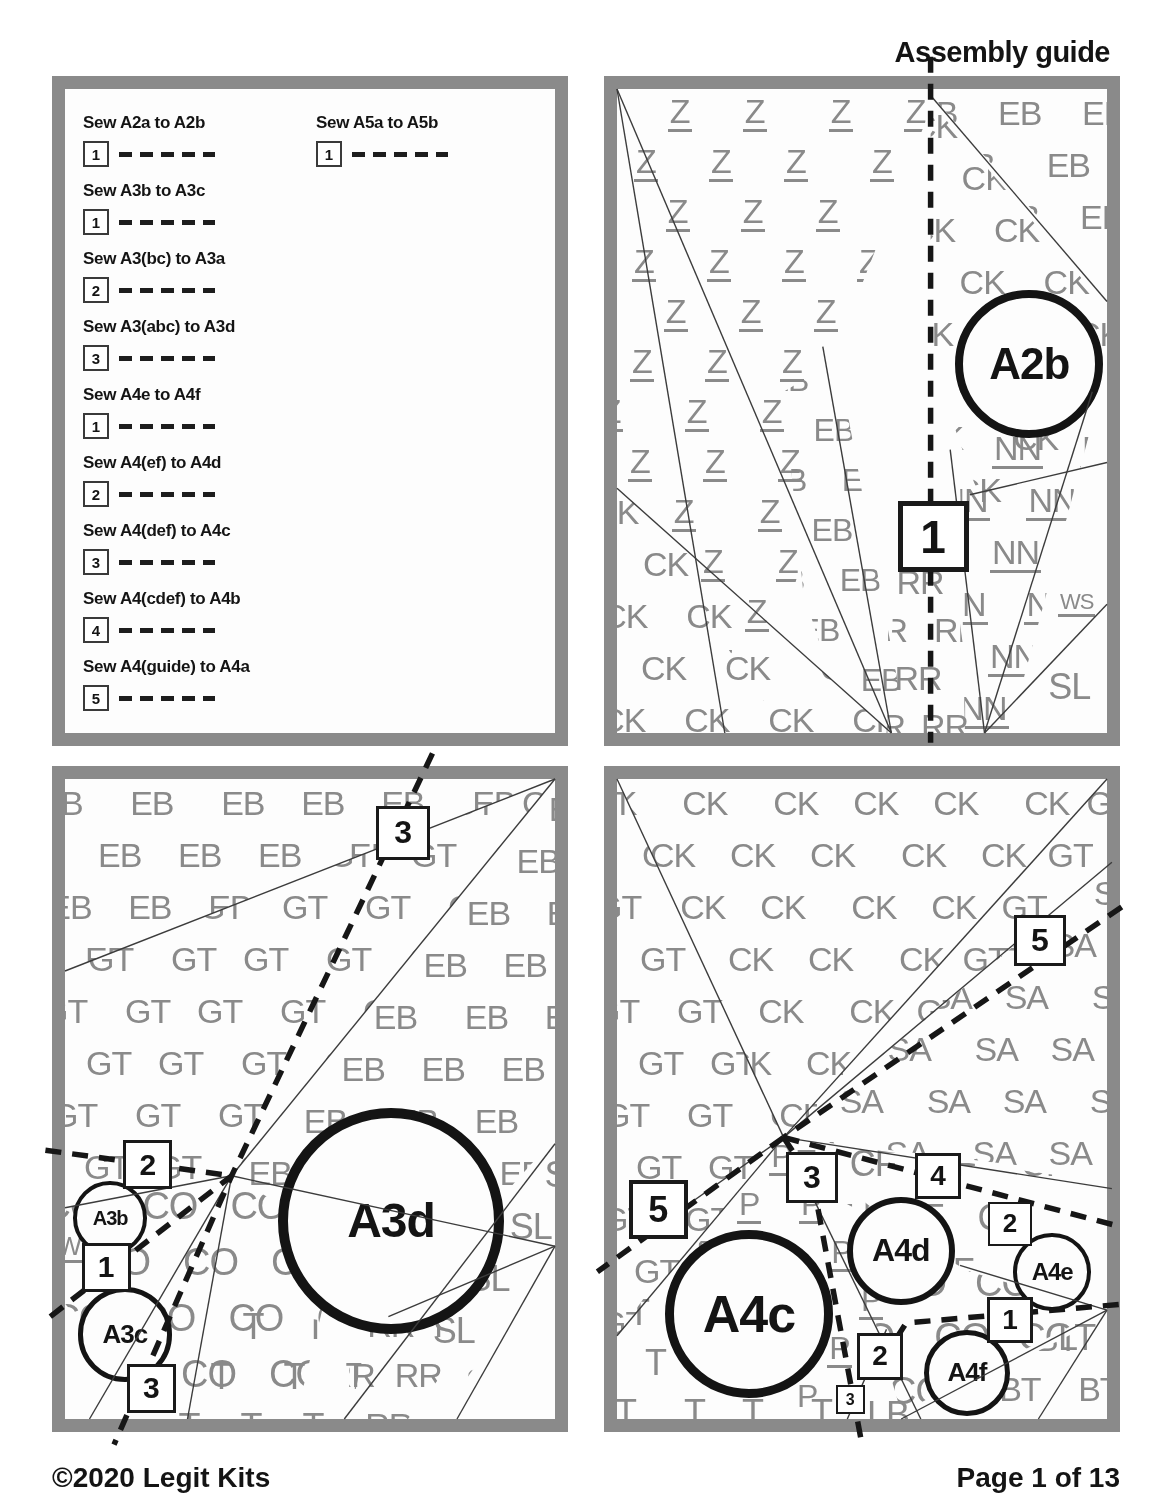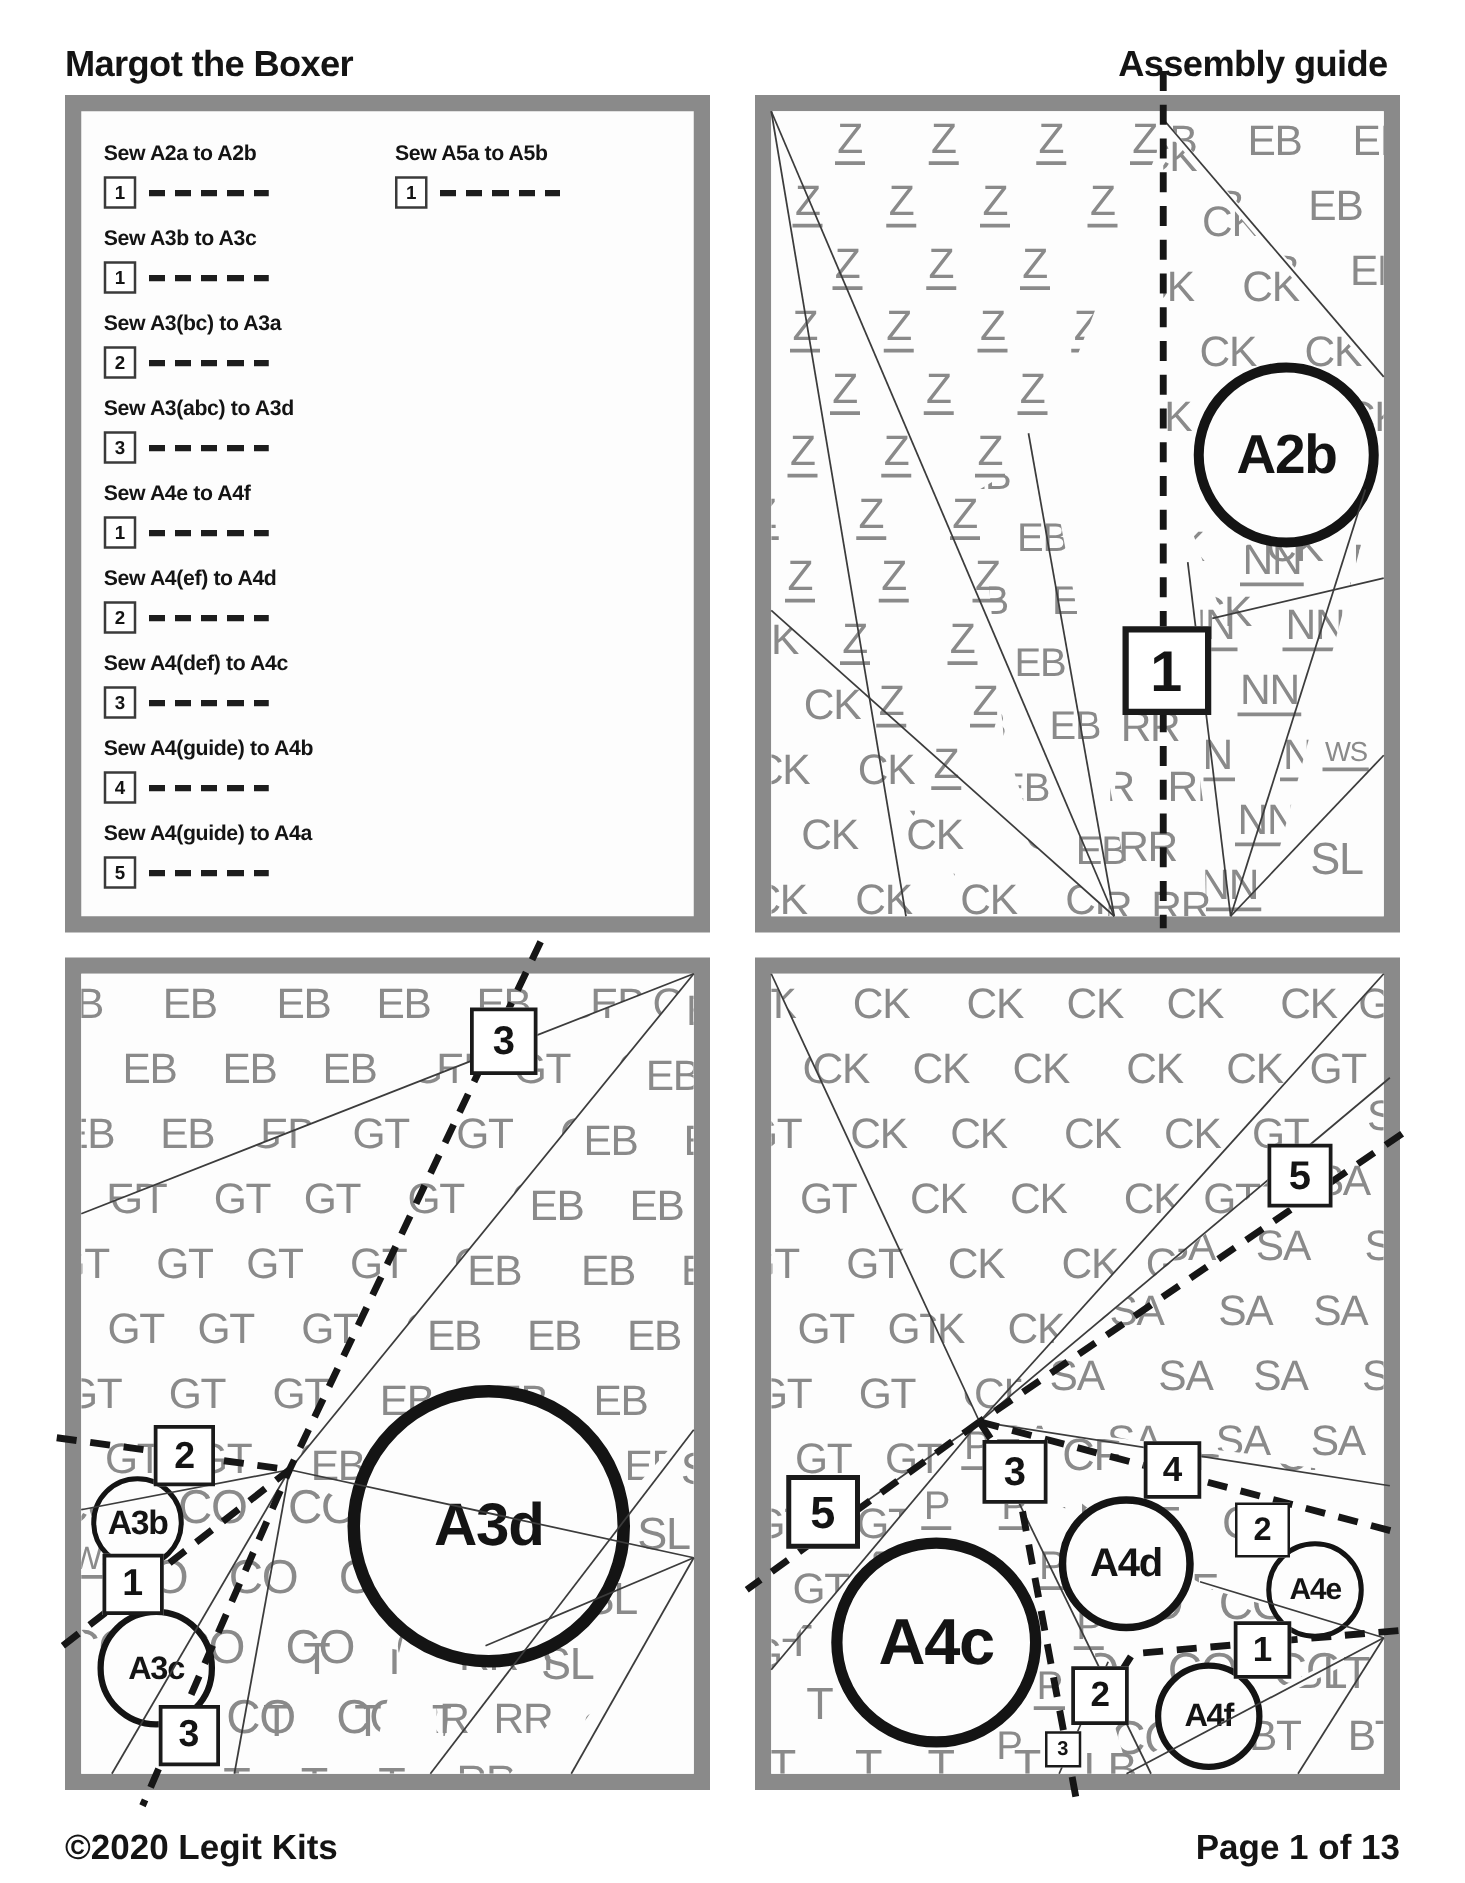--- a/index.html
+++ b/index.html
@@ -55,21 +55,20 @@
     width:96px; height:5px; margin-left:10px;
     background:repeating-linear-gradient(90deg,#1d1d1d 0 13px,transparent 13px 21px);
   }
   .ftr-left { position:absolute; left:52px; top:1462px; font-size:28px; font-weight:bold; color:#141414; }
   .ftr-right { position:absolute; right:52px; top:1462px; font-size:28px; font-weight:bold; color:#141414; }
 </style>
 </head>
 <body>
 
 <div class="page">
-  <div class="hdr-title">Margot the Boxer</div>
   <div class="hdr-sub">Assembly guide</div>
 
   <div class="panel" style="left:52px; top:76px; width:516px; height:670px;">
     <div class="ins-wrap">
       <div class="ins-col" id="ins-col1">
           <div class="ins-item">
             <div class="ins-label">Sew A2a to A2b</div>
             <div class="ins-row">
               <div class="ins-num">1</div>
               <div class="ins-dash"></div>
@@ -111,21 +110,21 @@
             </div>
           </div>
           <div class="ins-item">
             <div class="ins-label">Sew A4(def) to A4c</div>
             <div class="ins-row">
               <div class="ins-num">3</div>
               <div class="ins-dash"></div>
             </div>
           </div>
           <div class="ins-item">
-            <div class="ins-label">Sew A4(guide) to A4b</div>
+            <div class="ins-label">Sew A4(cdef) to A4b</div>
             <div class="ins-row">
               <div class="ins-num">4</div>
               <div class="ins-dash"></div>
             </div>
           </div>
           <div class="ins-item">
             <div class="ins-label">Sew A4(guide) to A4a</div>
             <div class="ins-row">
               <div class="ins-num">5</div>
               <div class="ins-dash"></div>
@@ -627,21 +626,21 @@
             <span class="tex" style="left: 475.6px; top: 586.2px; font-size: 36px;">SL</span>
             <span class="tex" style="left: 290.8px; top: 638.2px; font-size: 36px;">SL</span>
             <span class="tex" style="left: 365.8px; top: 638.2px; font-size: 36px;">SL</span>
             <span class="tex" style="left: 440.8px; top: 638.2px; font-size: 36px;">SL</span>
           </div>
           <span class="tex u" style="left: -9.8px; top: 454.4px; font-size: 26px;">WS</span>
           <div class="piece-circle" style="left: 213.15px; top: 329.1px; width: 205.8px; height: 205.8px; border: 10px solid rgb(20, 20, 20);">
             <span style="font-size: 48px;">A3d</span>
           </div>
           <div class="piece-circle" style="left: 8.33px; top: 402.37px; width: 65.66px; height: 65.66px; border: 4px solid rgb(20, 20, 20);">
-            <span style="font-size: 27px;">A3b</span>
+            <span style="font-size: 20px;">A3b</span>
           </div>
           <div class="piece-circle" style="left: 12.74px; top: 508.26px; width: 84.28px; height: 84.28px; border: 5px solid rgb(20, 20, 20);">
             <span style="font-size: 26px;">A3c</span>
           </div>
         </div>
         <svg class="seam-svg" width="550" height="730" style="left: -30px; top: -45px;">
           <line x1="520" y1="45" x2="30" y2="237" stroke="#3c3c3c" stroke-width="1.4"></line>
           <line x1="520" y1="45" x2="196.60000000000002" y2="441.8" stroke="#3c3c3c" stroke-width="1.4"></line>
           <line x1="196.60000000000002" y1="441.8" x2="30" y2="473.8" stroke="#3c3c3c" stroke-width="1.4"></line>
           <line x1="196.60000000000002" y1="441.8" x2="54.5" y2="685" stroke="#3c3c3c" stroke-width="1.4"></line>

